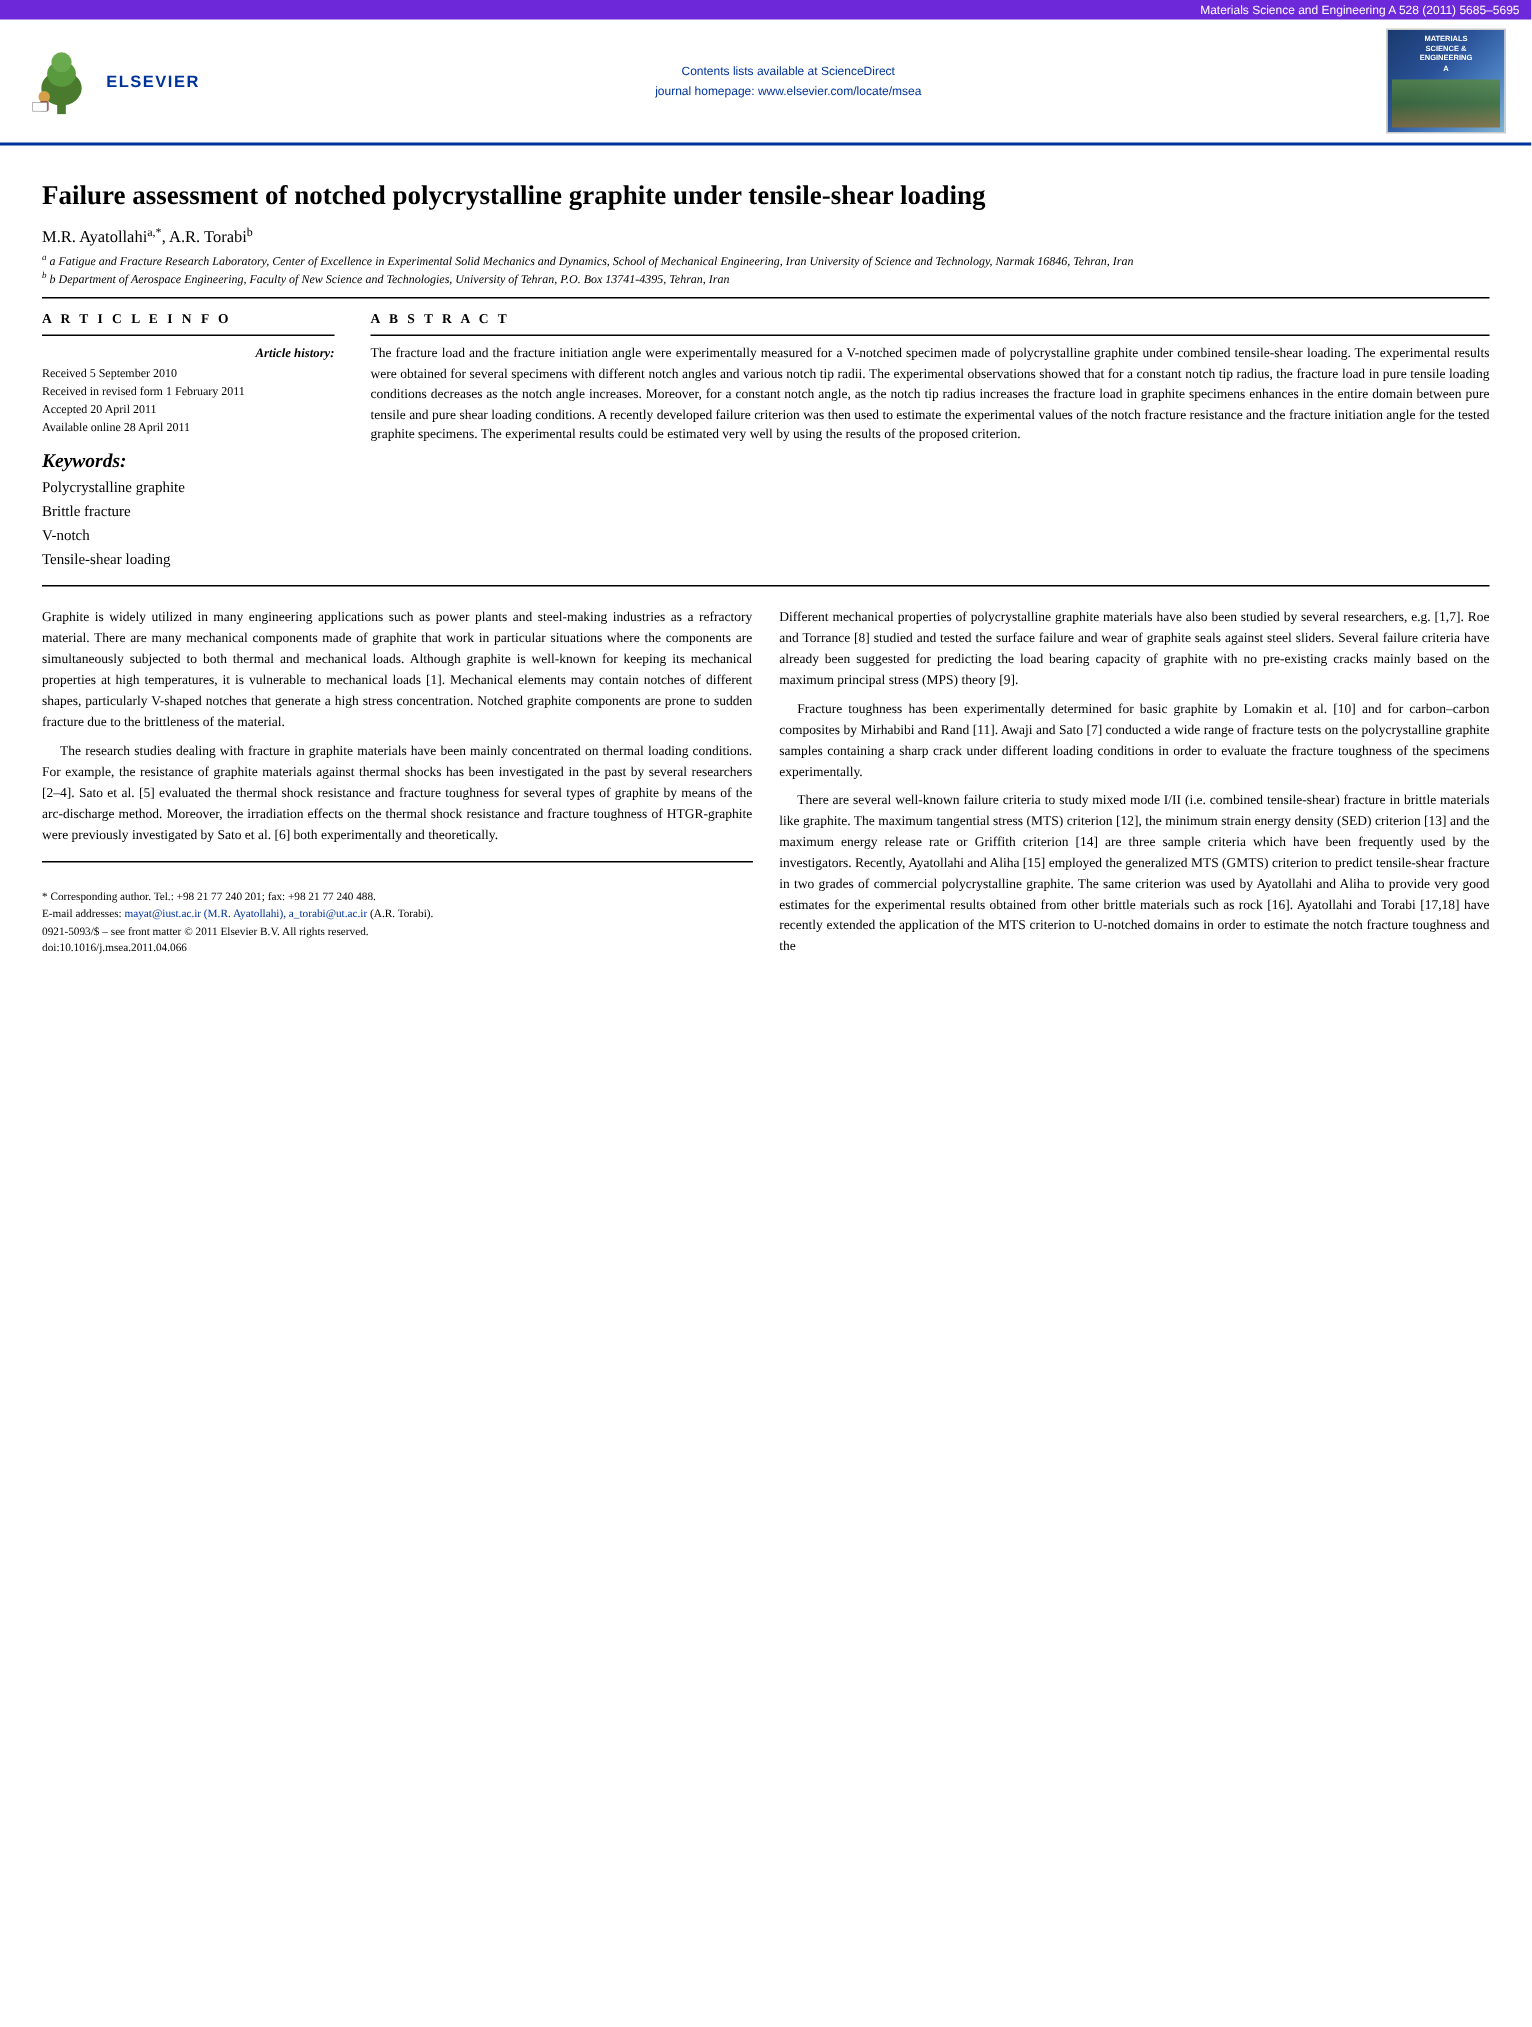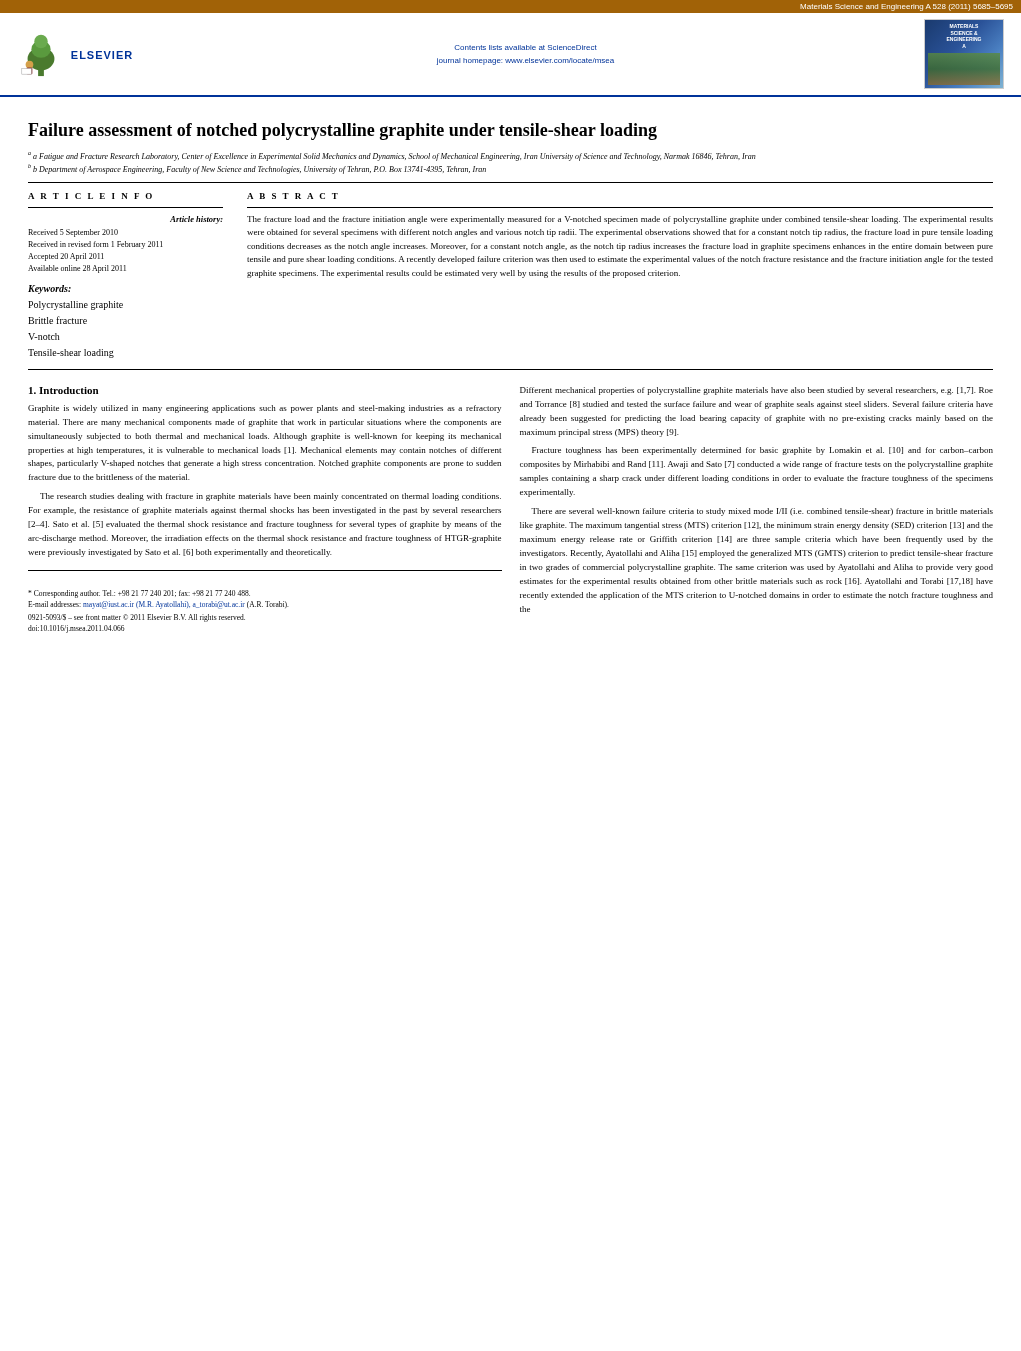--- a/index.html
+++ b/index.html
@@ -12,21 +12,21 @@
       min-height: 1351px;
     }
     .page {
       width: 1021px;
       min-height: 1351px;
       background: #fff;
       padding: 0;
     }
     
     .top-bar {
-      background: #a16207;
+      background: #6d28d9;
       color: #fff;
       text-align: right;
       font-size: 8px;
       padding: 2px 8px;
       font-family: Arial, sans-serif;
     }
     
     .header {
       display: flex;
       align-items: stretch;
@@ -181,21 +181,21 @@
       font-weight: bold;
       margin-bottom: 3px;
       margin-top: 6px;
       text-align: right;
     }
     .info-line {
       font-size: 8px;
       line-height: 1.5;
     }
     .keywords-label {
-      font-size: 10px;
+      font-size: 13px;
       font-style: italic;
       font-weight: bold;
       margin-top: 8px;
       margin-bottom: 3px;
     }
     .keyword-item {
       font-size: 10px;
       line-height: 1.6;
     }
     .abstract-section {
@@ -303,20 +303,23 @@
           <span>A</span>
         </div>
         <div class="cover-image-area"></div>
       </div>
     </div>
   </div>
 
   <div class="main-content">
     <div class="article-title">Failure assessment of notched polycrystalline graphite under tensile-shear loading</div>
 
+    <div class="authors">
+      <span>M.R. Ayatollahi</span><sup>a,*</sup><span>, A.R. Torabi</span><sup>b</sup>
+    </div>
 
     <div class="affiliation">
       <sup>a</sup> <span>a Fatigue and Fracture Research Laboratory, Center of Excellence in Experimental Solid Mechanics and Dynamics, School of Mechanical Engineering, Iran University of Science and Technology, Narmak 16846, Tehran, Iran</span>
     </div>
     <div class="affiliation">
       <sup>b</sup> <span>b Department of Aerospace Engineering, Faculty of New Science and Technologies, University of Tehran, P.O. Box 13741-4395, Tehran, Iran</span>
     </div>
 
     <hr class="section-divider">
 
@@ -342,21 +345,20 @@
         <hr style="border:none;border-top:1px solid #000;margin-bottom:5px;">
         <div class="abstract-text">The fracture load and the fracture initiation angle were experimentally measured for a V-notched specimen made of polycrystalline graphite under combined tensile-shear loading. The experimental results were obtained for several specimens with different notch angles and various notch tip radii. The experimental observations showed that for a constant notch tip radius, the fracture load in pure tensile loading conditions decreases as the notch angle increases. Moreover, for a constant notch angle, as the notch tip radius increases the fracture load in graphite specimens enhances in the entire domain between pure tensile and pure shear loading conditions. A recently developed failure criterion was then used to estimate the experimental values of the notch fracture resistance and the fracture initiation angle for the tested graphite specimens. The experimental results could be estimated very well by using the results of the proposed criterion.</div>
       </div>
     </div>
 
     <hr class="section-divider">
 
     <div class="body-columns">
 
       <div class="body-col">
-        <div class="section-heading">1.  Introduction</div>
         <div class="body-text">
           <p>Graphite is widely utilized in many engineering applications such as power plants and steel-making industries as a refractory material. There are many mechanical components made of graphite that work in particular situations where the components are simultaneously subjected to both thermal and mechanical loads. Although graphite is well-known for keeping its mechanical properties at high temperatures, it is vulnerable to mechanical loads [1]. Mechanical elements may contain notches of different shapes, particularly V-shaped notches that generate a high stress concentration. Notched graphite components are prone to sudden fracture due to the brittleness of the material.</p>
           <p>The research studies dealing with fracture in graphite materials have been mainly concentrated on thermal loading conditions. For example, the resistance of graphite materials against thermal shocks has been investigated in the past by several researchers [2–4]. Sato et al. [5] evaluated the thermal shock resistance and fracture toughness for several types of graphite by means of the arc-discharge method. Moreover, the irradiation effects on the thermal shock resistance and fracture toughness of HTGR-graphite were previously investigated by Sato et al. [6] both experimentally and theoretically.</p>
         </div>
 
         <div class="footnote-area">
           <div class="footnote-text">* Corresponding author. Tel.: +98 21 77 240 201; fax: +98 21 77 240 488.</div>
           <div class="footnote-text">
             <span>E-mail addresses:</span>
             <span style="color:#003399;">mayat@iust.ac.ir (M.R. Ayatollahi),</span>

